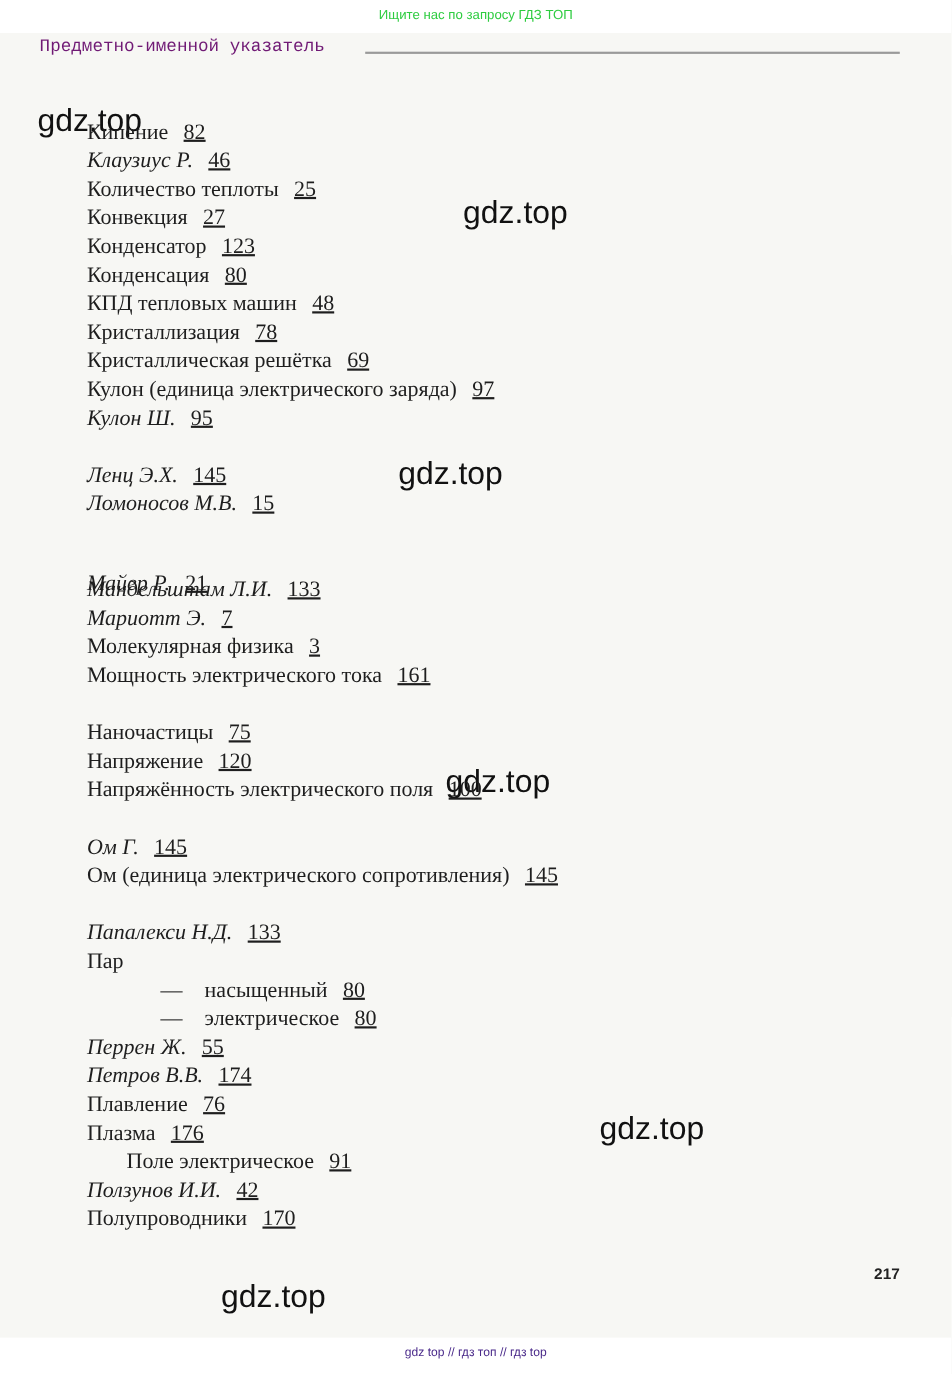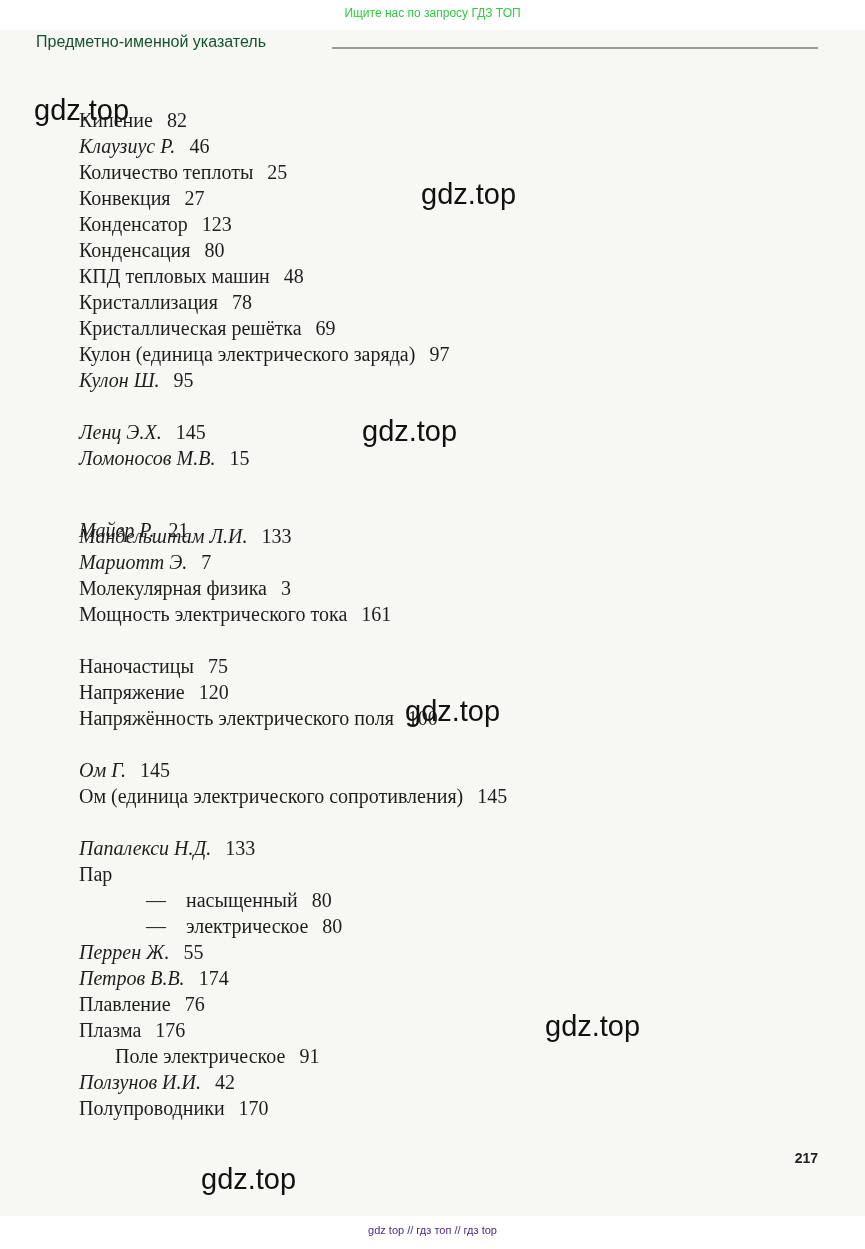--- a/index.html
+++ b/index.html
@@ -12,37 +12,37 @@
   .top-banner {
     position: absolute; top: 6px; left: 0; width: 865px; text-align: center;
     font-family: "Liberation Sans", sans-serif; font-size: 12px; color: #2ecc40;
   }
   .page {
     position: absolute; top: 30px; left: 0; width: 865px; height: 1186px;
     background: #f7f7f4;
   }
   .running-head {
     position: absolute; top: 33px; left: 36px;
-    font-family: Liberation Sans, sans-serif; font-size: 16px; color: #14532d;
+    font-family: Liberation Mono, monospace; font-size: 16px; color: #701a75;
   }
   .head-rule {
     position: absolute; top: 47px; left: 332px; width: 486px; height: 2px;
     background: #9a9a9a;
   }
   .watermark {
     position: absolute; font-family: "Liberation Sans", sans-serif;
     font-size: 29px; color: #111; letter-spacing: 0;
   }
   .entries { position: absolute; left: 79px; top: 107px; }
   .entry {
     position: absolute; left: 0; white-space: nowrap;
     font-size: 20px; line-height: 26px;
   }
   .entry .term.italic { font-style: italic; }
-  .entry .page-num { margin-left: 14px; }
+  .entry .page-num { margin-left: 14px; text-decoration: underline; }
   .entry.sub { left: 67px; }
   .entry.sub .dash { display: inline-block; width: 40px; }
   .page-number {
     position: absolute; top: 1150px; right: 47px;
     font-family: "Liberation Sans", sans-serif; font-weight: bold; font-size: 14px; color: #222;
   }
   .bottom-links {
     position: absolute; top: 1224px; left: 0; width: 865px; text-align: center;
     font-family: "Liberation Sans", sans-serif; font-size: 11px; color: #4a2a8a;
   }

